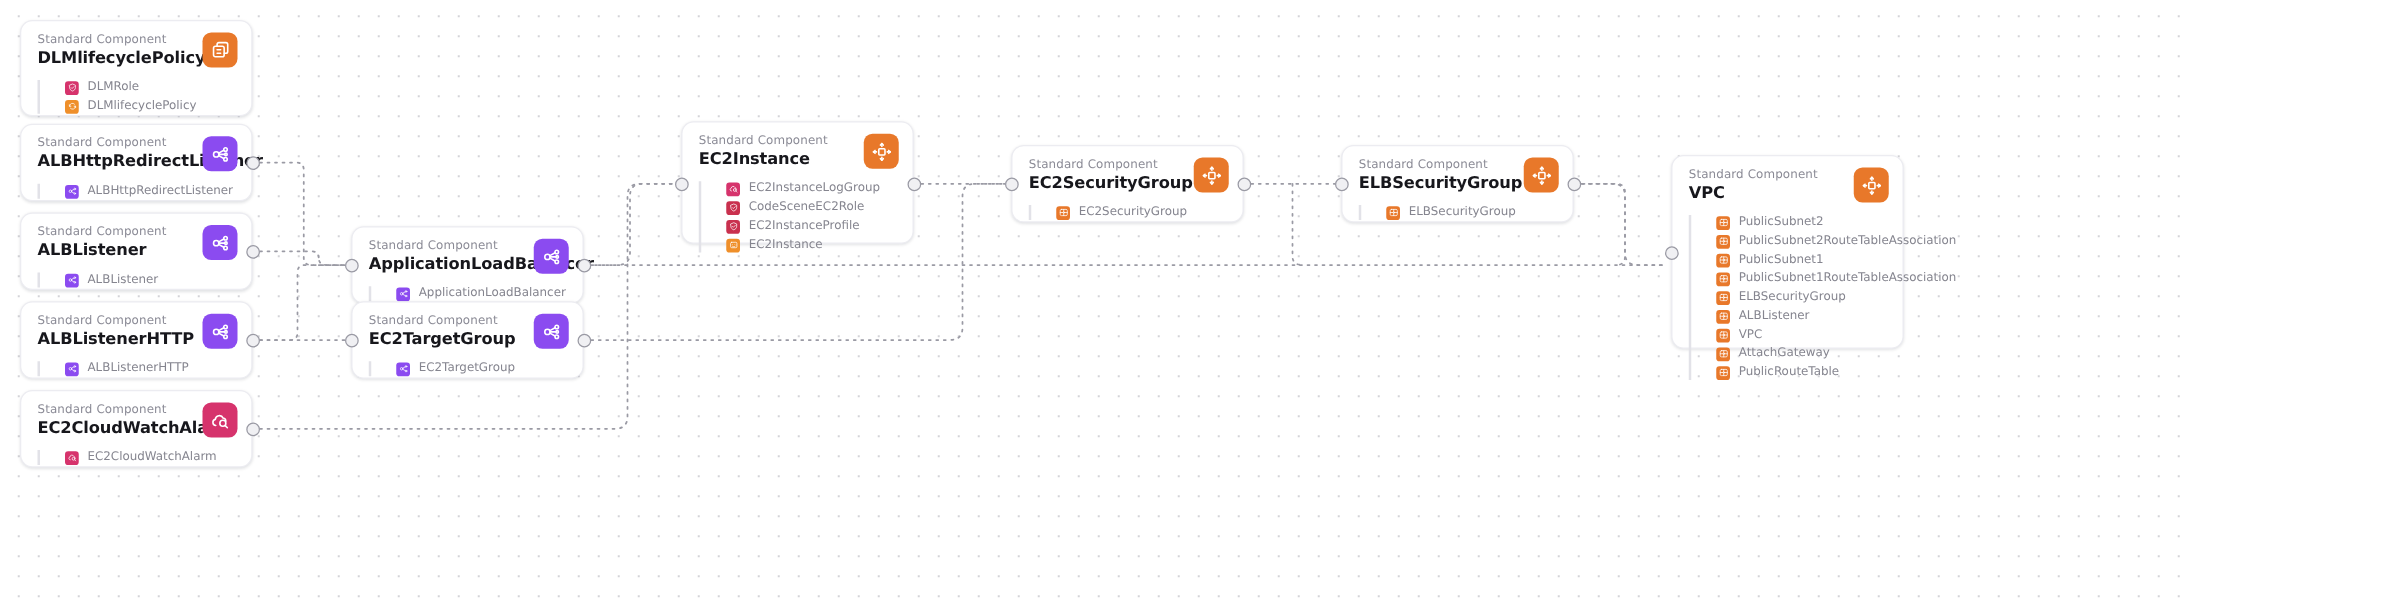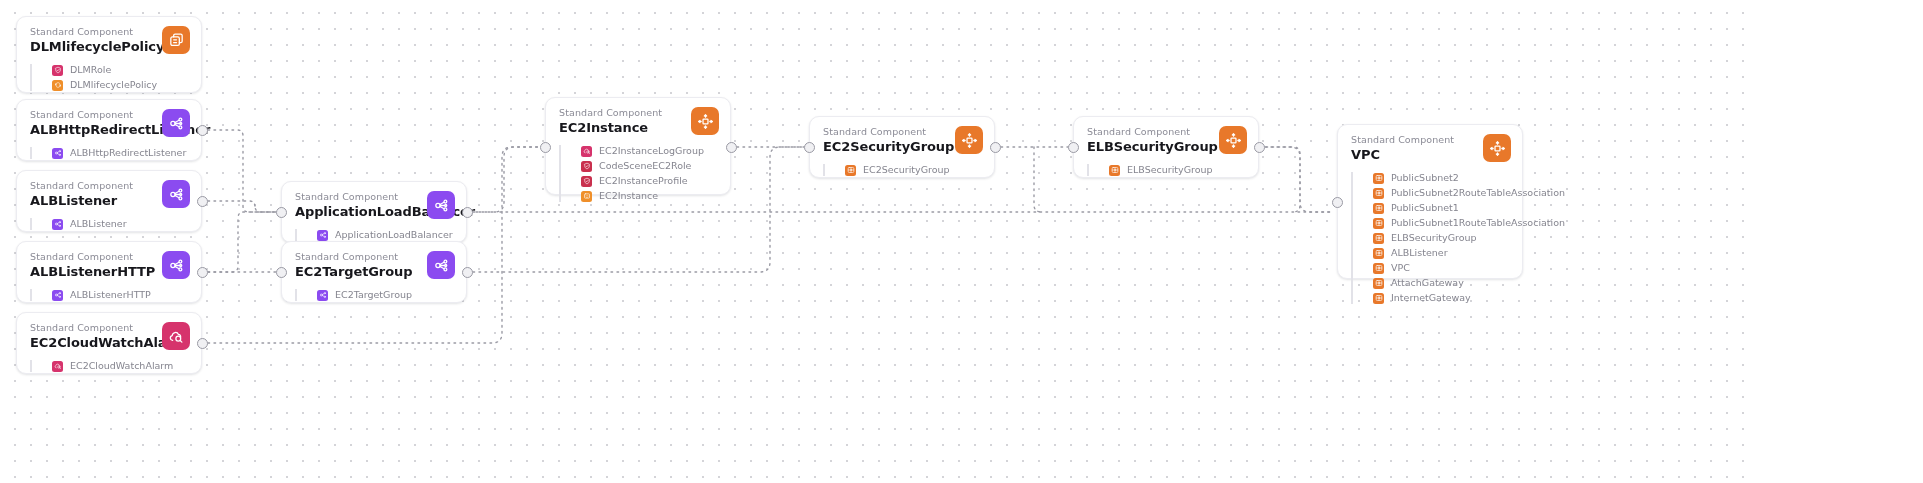--- a/index.html
+++ b/index.html
@@ -459,21 +459,21 @@
             <span class="res-label">AttachGateway</span>
           </div>
           <div class="res-item">
             <span class="res-ico ico-orange">
               <svg width="8" height="8" viewBox="0 0 24 24" fill="none" stroke="#ffffff" stroke-width="1.8" stroke-linecap="round" stroke-linejoin="round">
                 <rect x="3.5" y="4.5" width="17" height="15" rx="3"></rect>
                 <circle cx="12" cy="12" r="1.8"></circle>
                 <path d="M12 4.5v5.7M12 13.8v5.7M3.5 12h6.7M13.8 12h6.7"></path>
               </svg>
             </span>
-            <span class="res-label">InternetGateway</span>
+            <span class="res-label">PublicRouteTable</span>
           </div>
         </div>
       </div>
     </div>
   <div id="ports-layer">
       <div class="port" style="left: 196.5px; top: 124.5px;"></div>
       <div class="port" style="left: 196.5px; top: 195.5px;"></div>
       <div class="port" style="left: 196.5px; top: 266.5px;"></div>
       <div class="port" style="left: 196.5px; top: 337.5px;"></div>
       <div class="port" style="left: 275.5px; top: 206.5px;"></div>

